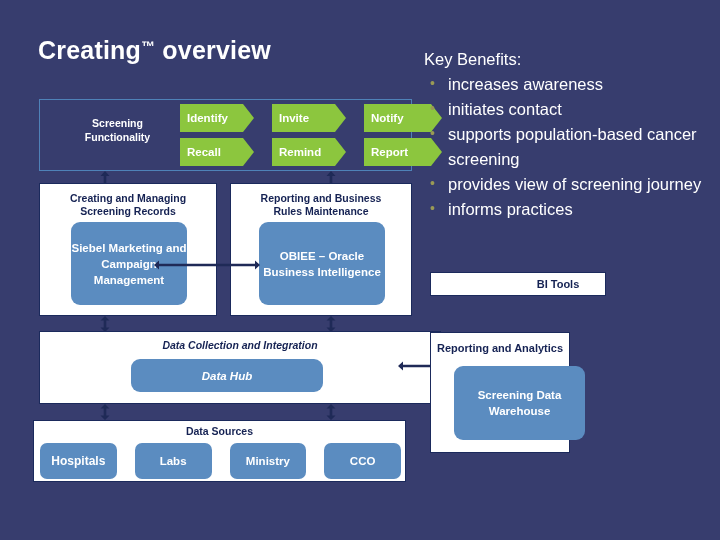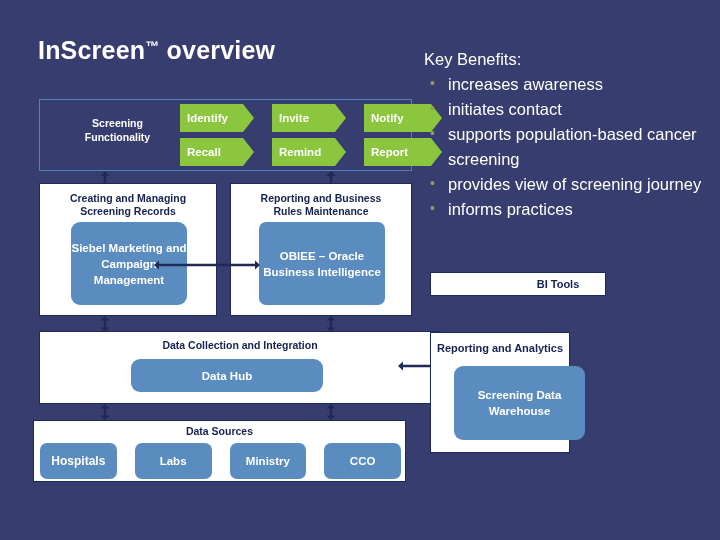--- a/index.html
+++ b/index.html
@@ -115,23 +115,23 @@
     line-height: 16px;
     box-sizing: border-box;
   }
 
   #panel-records { left: 39px;  top: 183px; width: 178px; height: 133px; }
   #panel-records .panel-heading { top: 8px; }
   #panel-records .blue-box { left: 31px; top: 38px; width: 116px; height: 83px; }
 
   #panel-reporting { left: 230px; top: 183px; width: 182px; height: 133px; }
   #panel-reporting .panel-heading { top: 8px; }
-  #panel-reporting .blue-box { left: 28px; top: 38px; width: 126px; height: 83px; border-radius: 7px; }
-
-  #panel-collection { left: 39px;  top: 331px; width: 402px; height: 73px; }
+  #panel-reporting .blue-box { left: 28px; top: 38px; width: 126px; height: 83px; }
+
+  #panel-collection { left: 39px;  top: 331px; width: 402px; height: 73px; font-style: italic; }
   #panel-collection .panel-heading { top: 7px; }
   #panel-collection .blue-box { left: 91px; top: 27px; width: 192px; height: 33px; }
 
   #panel-sources { left: 33px; top: 420px; width: 373px; height: 62px; }
   #panel-sources .panel-heading { top: 4px; }
   .source-row {
     position: absolute;
     left: 6px;
     top: 22px;
     width: 361px;
@@ -201,21 +201,21 @@
   .arrow-v, .arrow-h {
     position: absolute;
   }
   .arrow-v svg, .arrow-h svg { display: block; }
 </style>
 </head>
 <body>
 
 <div id="slide">
 
-  <div id="slide-title"><span>InScreen</span><span class="tm">™</span><span> overview</span></div>
+  <div id="slide-title"><span>Creating</span><span class="tm">™</span><span> overview</span></div>
 
   <div id="screening-panel">
     <div id="screening-label">
       <div>Screening</div>
       <div>Functionality</div>
     </div>
     <div class="chev-row" id="chev-row-1">
       <div class="chevron">Identify</div>
       <div class="chevron">Invite</div>
       <div class="chevron wide">Notify</div>

